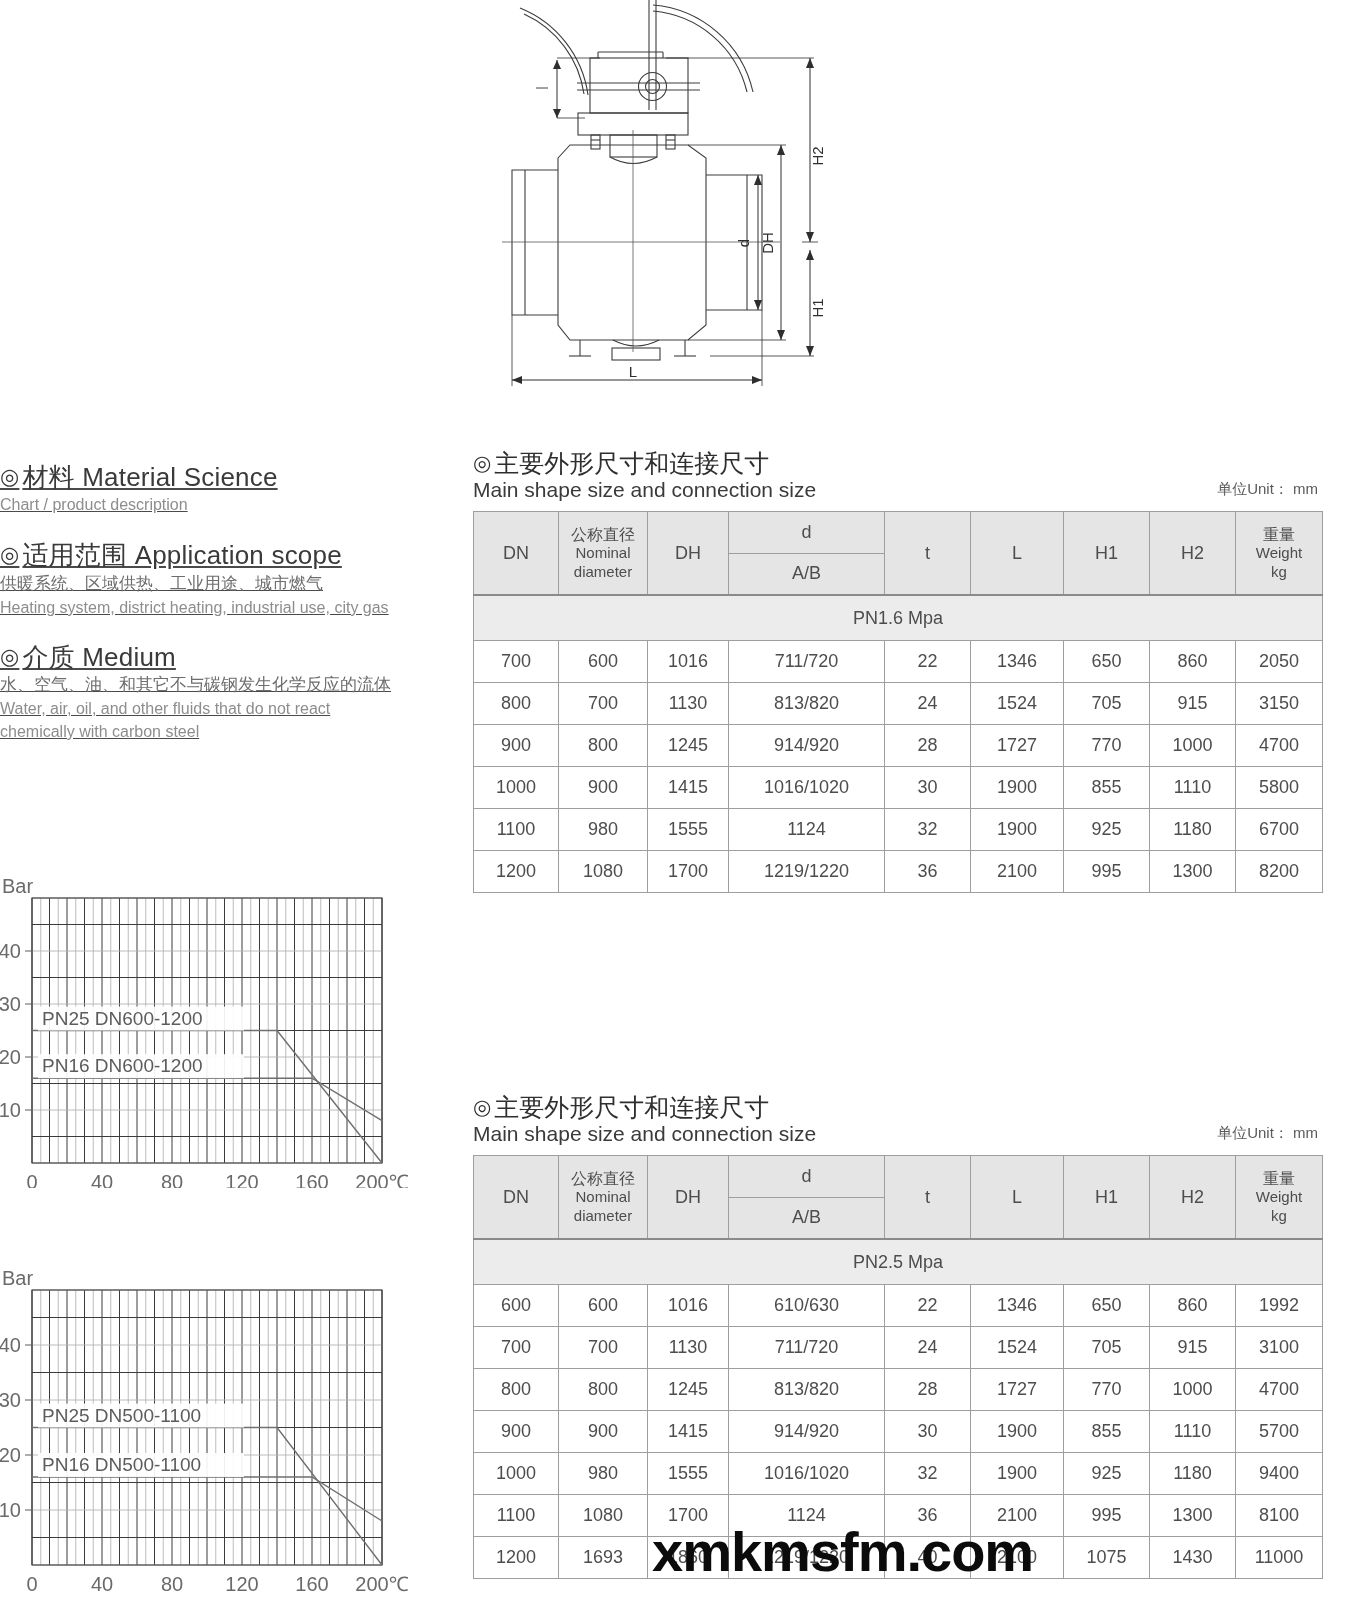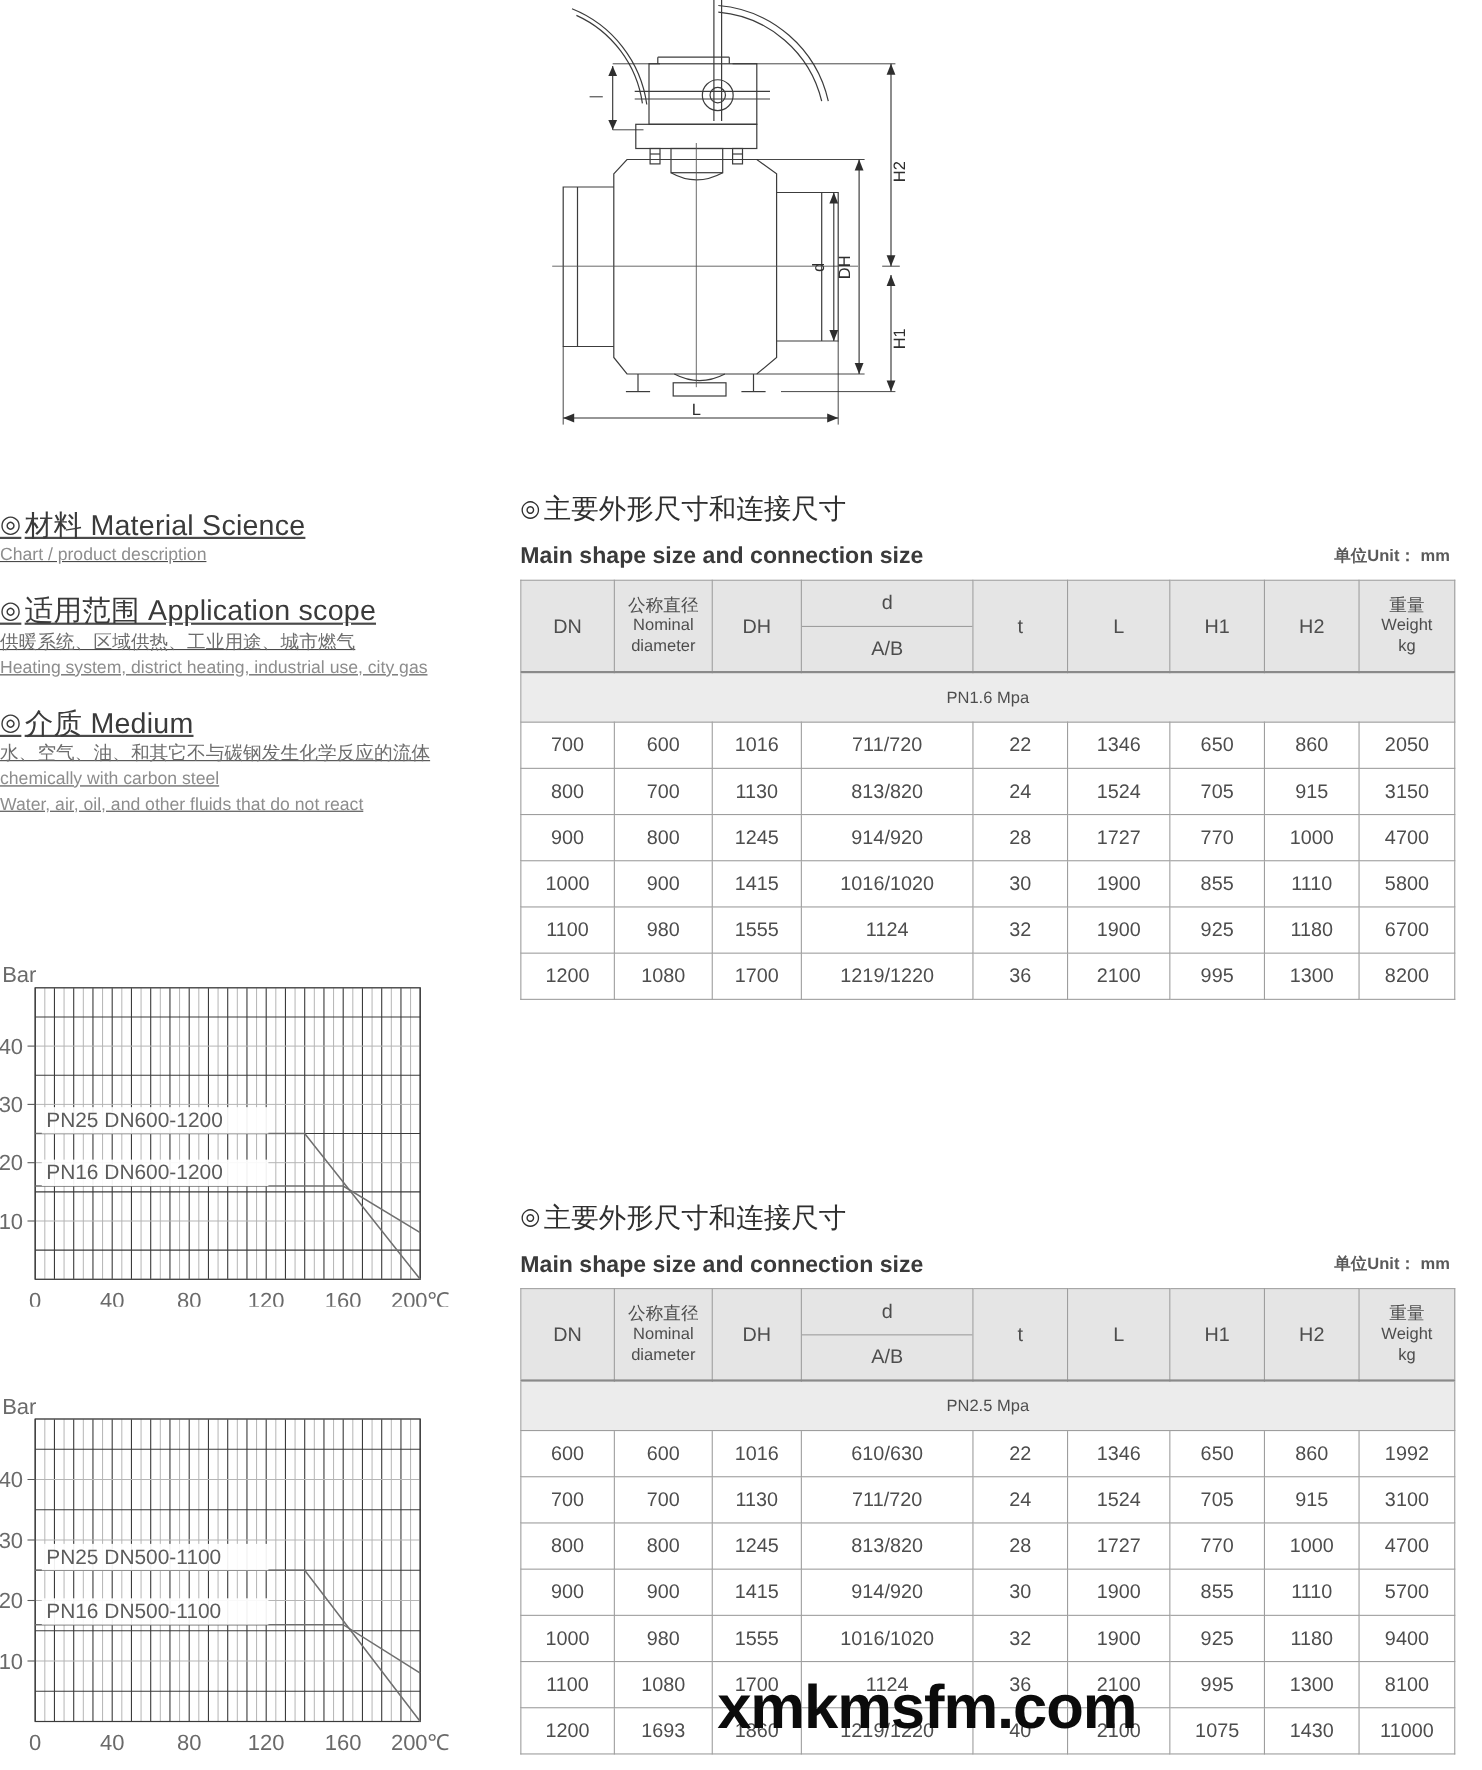--- a/index.html
+++ b/index.html
@@ -80,23 +80,22 @@
   .tbl-title .bullet {
     font-size: 21px;
     margin-right: 3px;
     position: relative;
     top: -2px;
   }
   .tbl-sub-row {
     display: flex;
     align-items: flex-end;
     justify-content: space-between;
-    margin-top: 16px;
+    margin-top: 0;
     margin-bottom: 9px;
-    font-weight: bold;
   }
   .tbl-sub {
     font-size: 21px;
     color: #3a3a3a;
     white-space: nowrap;
   }
   .tbl-unit {
     font-size: 15px;
     color: #5a5a5a;
     white-space: nowrap;
@@ -142,21 +141,21 @@
   .d-split .d-bot {
     flex: 1;
     display: flex;
     align-items: center;
     justify-content: center;
     font-size: 18px;
   }
   th.no-pad { padding: 0 !important; }
   tr.group-row td {
     background: #ececec;
-    font-size: 15px;
+    font-size: 18px;
     height: 42px;
     border-top: 2px solid #8a8a8a;
     border-bottom: 1px solid #9e9e9e;
   }
   tr.data-row td {
     font-size: 18px;
     height: 39px;
   }
   .colw-dn { width: 84px; }
   .colw-nom { width: 88px; }
@@ -306,22 +305,22 @@
     <div class="sec-en">Heating system, district heating, industrial use, city gas</div>
   </div>
 
   <div class="gap-b"></div>
 
   <div>
     <div class="sec-heading">
       <span class="bullet">◎</span><span>介质 Medium</span>
     </div>
     <div class="sec-cn">水、空气、油、和其它不与碳钢发生化学反应的流体</div>
+    <div class="sec-en">Water, air, oil, and other fluids that do not react</div>
     <div class="sec-en">chemically with carbon steel</div>
-    <div class="sec-en">Water, air, oil, and other fluids that do not react</div>
   </div>
 
 </div>
 
 <div class="chart-block" id="chart-1">
   <svg class="chart-svg" width="420" height="310" viewBox="0 0 420 310">
       <line x1="32.00" y1="20" x2="32.00" y2="285" stroke="#3b3b3b" stroke-width="1"></line>
       <line x1="40.75" y1="20" x2="40.75" y2="285" stroke="#b4b4b4" stroke-width="0.9"></line>
       <line x1="49.50" y1="20" x2="49.50" y2="285" stroke="#3b3b3b" stroke-width="1"></line>
       <line x1="58.25" y1="20" x2="58.25" y2="285" stroke="#b4b4b4" stroke-width="0.9"></line>

